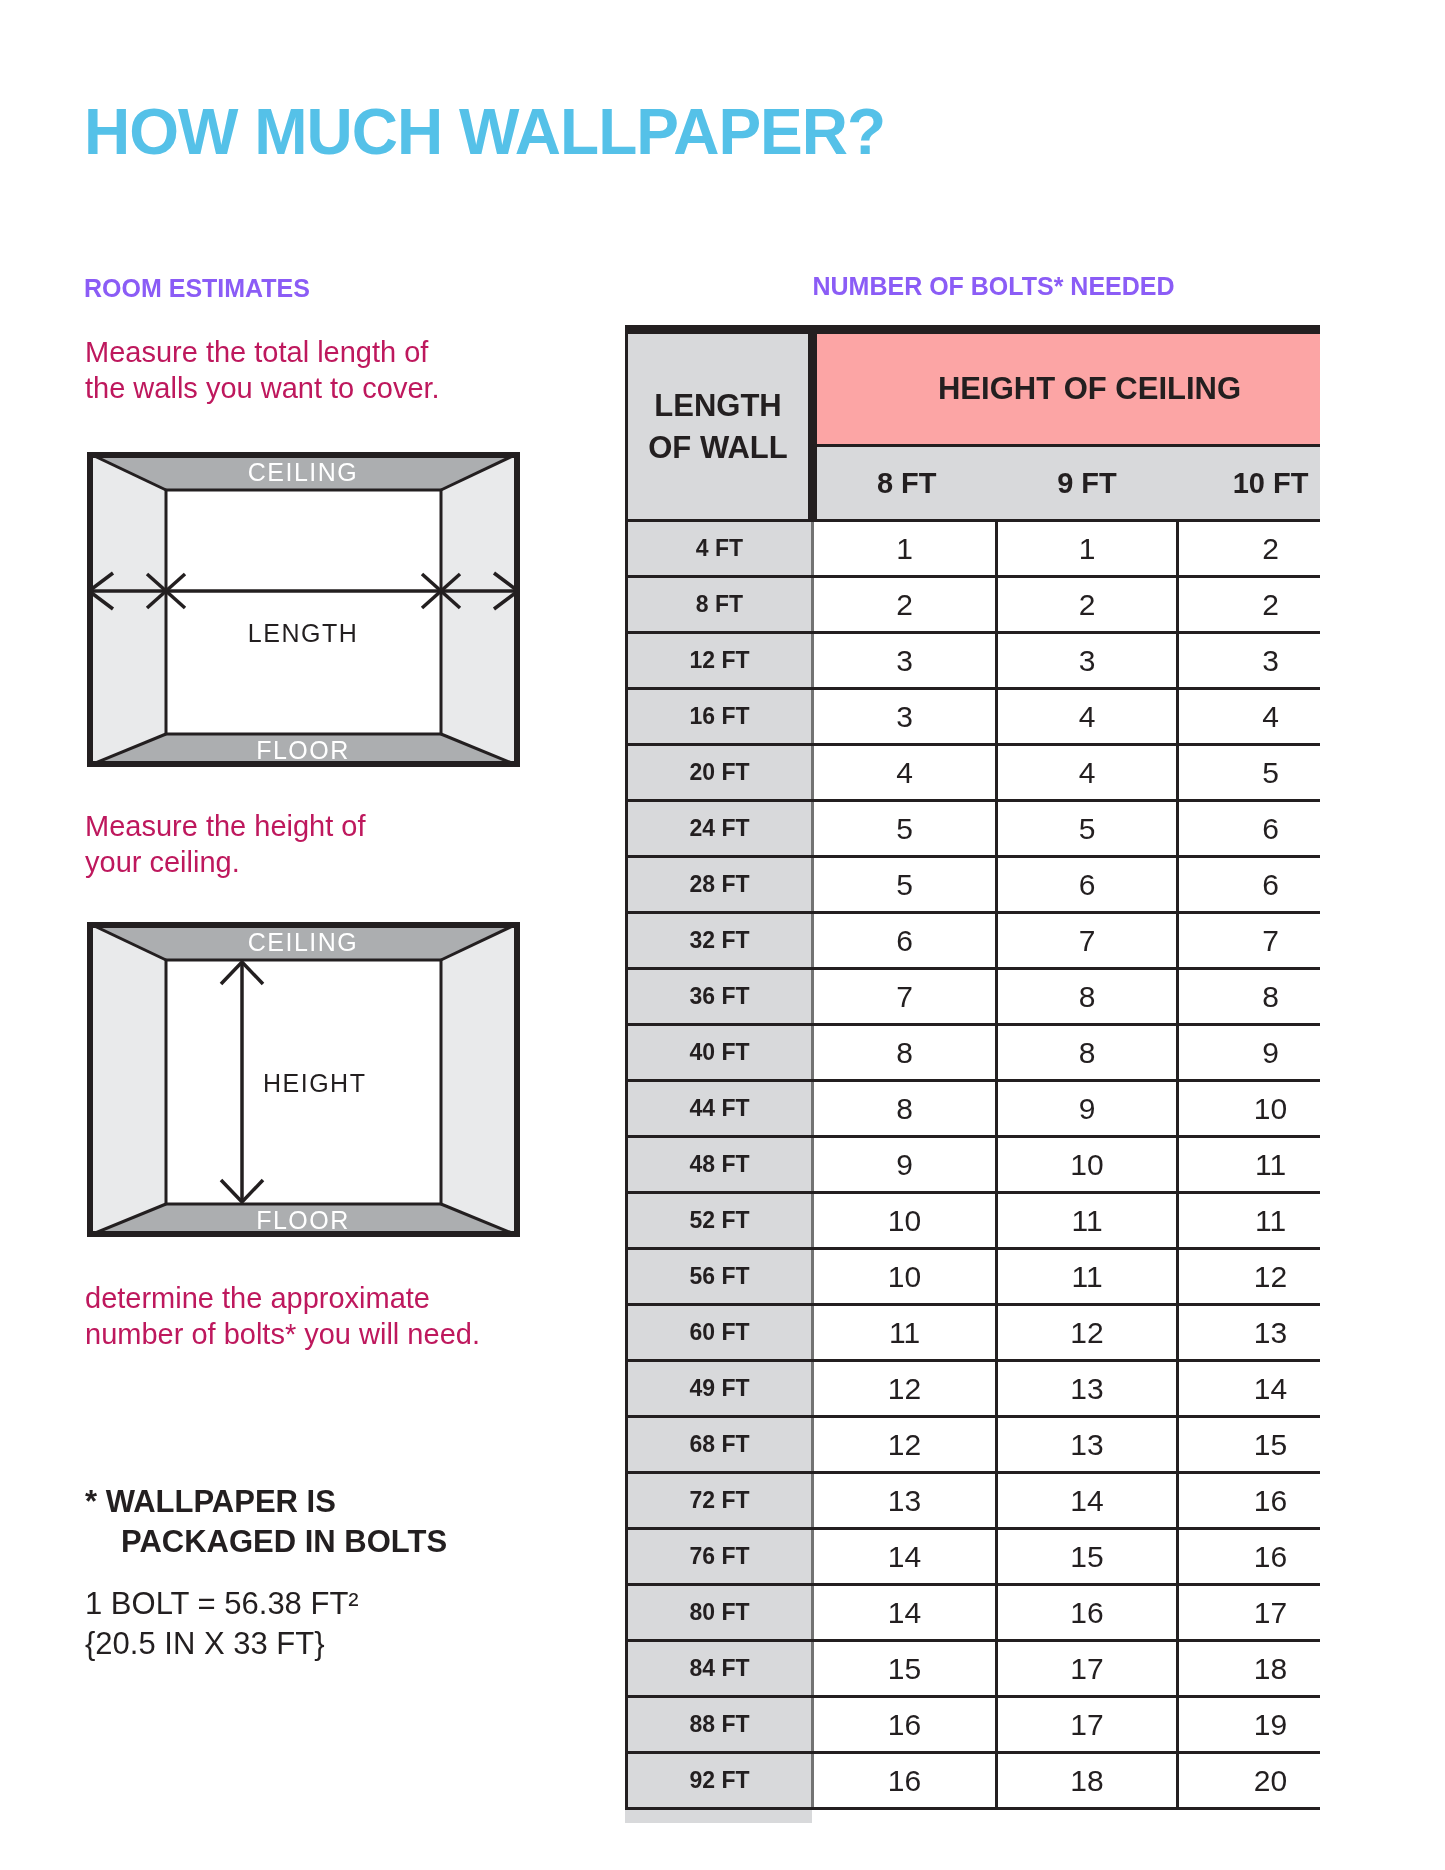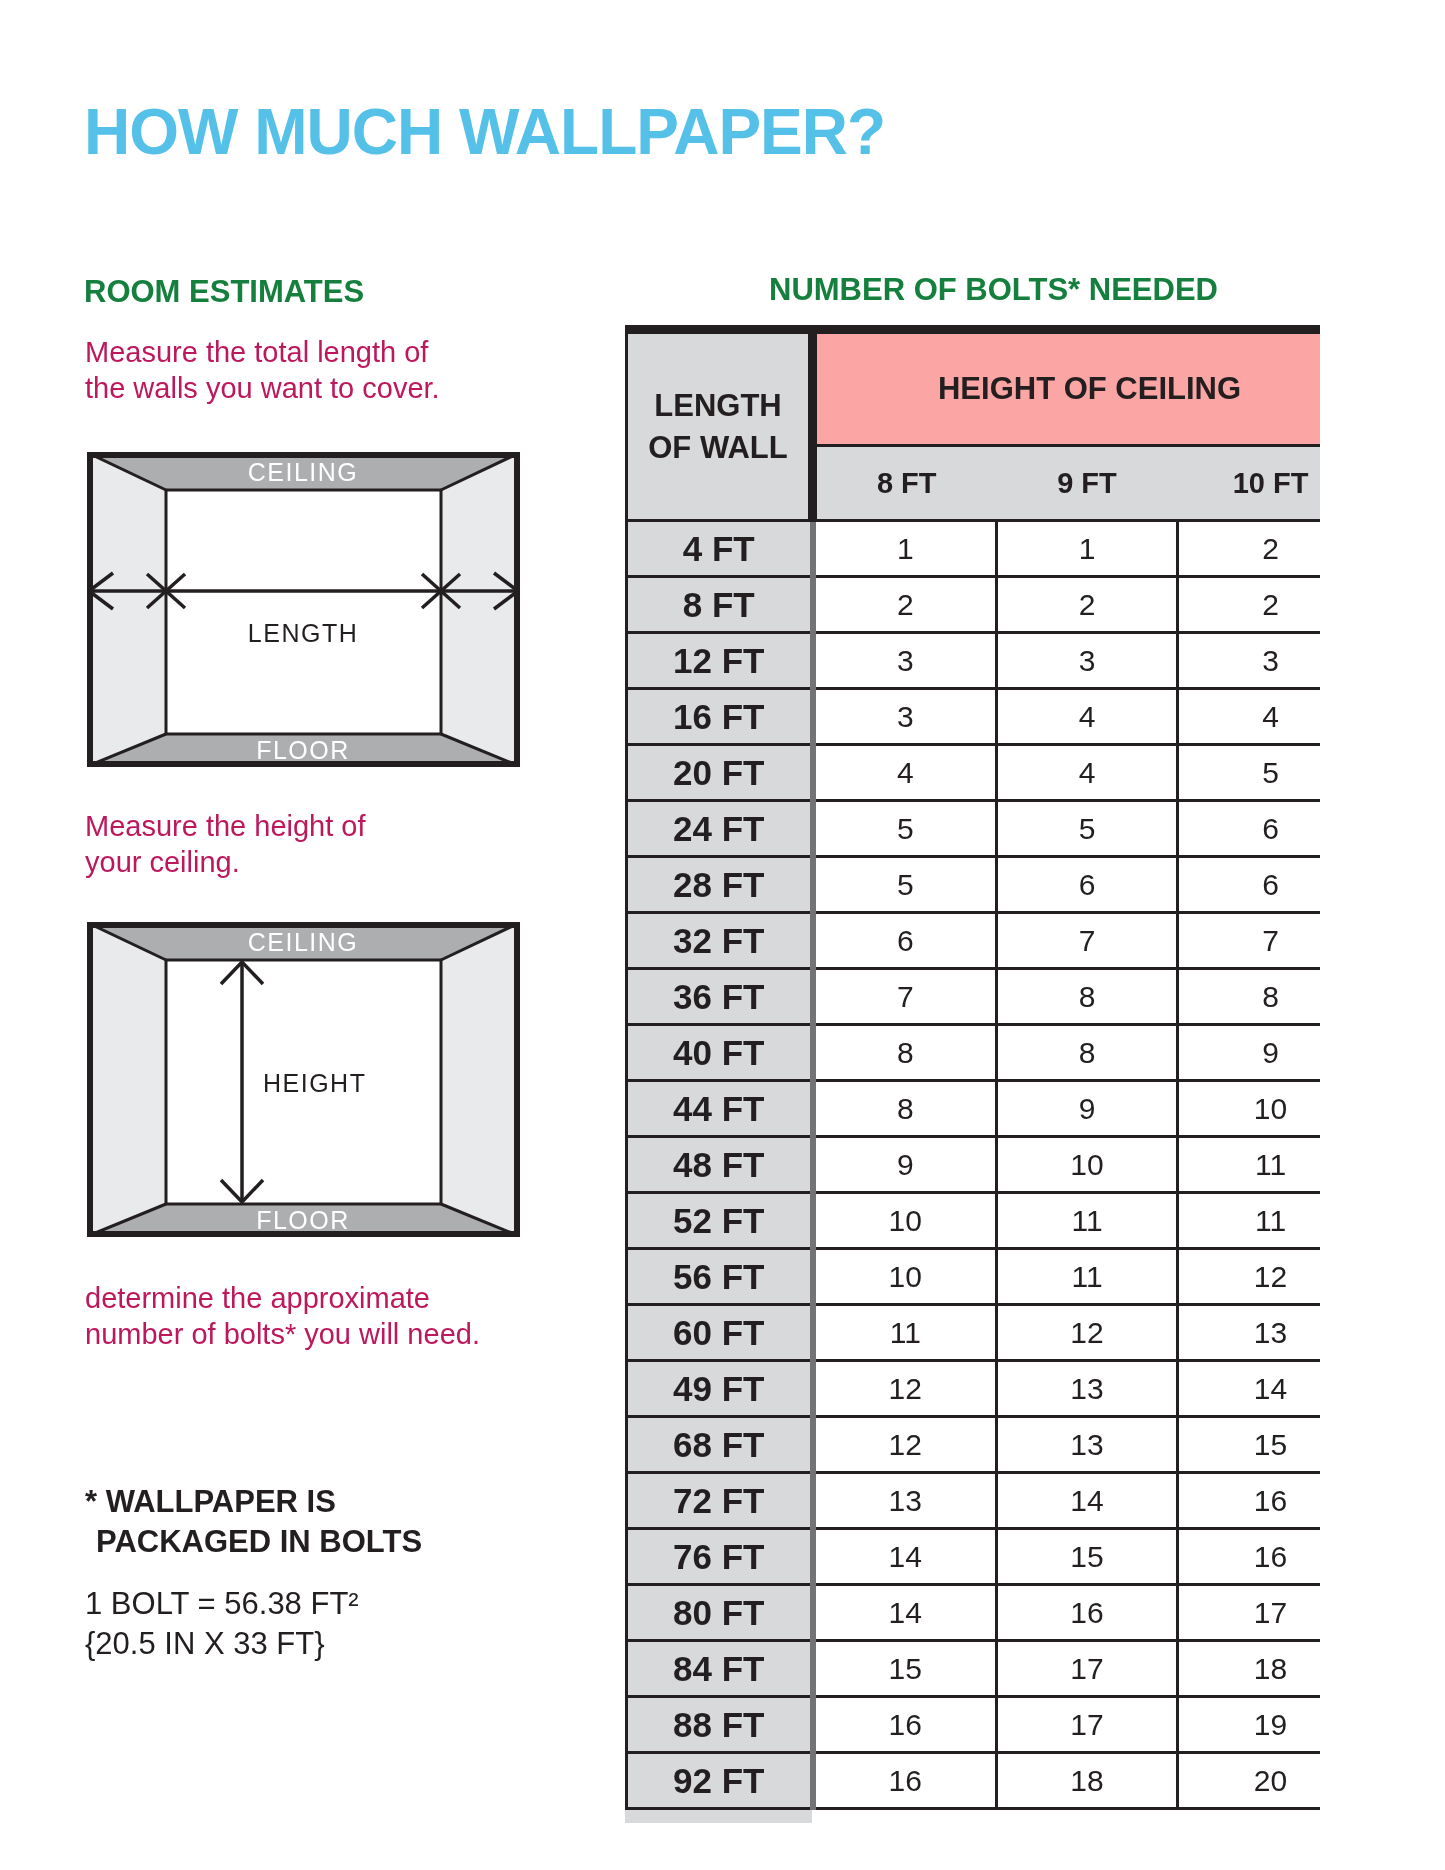--- a/index.html
+++ b/index.html
@@ -8,33 +8,33 @@
     font-family:"Liberation Sans","DejaVu Sans",sans-serif; color:#231F20;
     overflow:hidden;
   }
   .abs { position:absolute; }
 
   .page-title {
     left:84px; top:52px; font-size:64px; font-weight:bold;
     letter-spacing:-1px; color:#55C1E8; white-space:nowrap;
   }
   .section-heading {
-    font-size:31px; font-weight:bold; color:#15803d; white-space:nowrap;
+    font-size:25px; font-weight:bold; color:#8b5cf6; white-space:nowrap;
   }
   .room-estimates { left:84px; top:274px; }
   .table-heading { left:625px; top:272px; width:737px; text-align:center; }
 
   .para { left:85px; font-size:29px; line-height:36px; color:#be185d; }
   .para div { white-space:nowrap; }
   .p1 { top:334px; }
   .p2 { top:808px; }
   .p3 { top:1280px; }
 
   .footnote { left:85px; top:1482px; font-size:31px; font-weight:bold; line-height:40px; }
-  .footnote .indent { margin-left:11px;text-align:center; }
+  .footnote .indent { margin-left:36px;text-align:center; }
   .bolt-eq { left:85px; top:1584px; font-size:31px; font-weight:normal; line-height:40px; }
 
   .diagram { left:87px; width:433px; height:315px; }
   .d1 { top:452px; }
   .d2 { top:922px; }
   .diagram text {
     font-family:"Liberation Sans","DejaVu Sans",sans-serif;
     font-size:25px; letter-spacing:1.5px;
   }
   .panel-label { fill:#ffffff; letter-spacing:2px; }
@@ -52,22 +52,22 @@
   .len-h {
     background:#D8D9DB; border-right:9px solid #231F20 !important;
     font-size:31px; font-weight:bold; line-height:42px;
   }
   .group-h { background:#fca5a5; font-size:31px; font-weight:bold; height:110px; }
   .sub-h {
     background:#D8D9DB; font-size:29px; font-weight:bold; height:72px;
     border-left:none !important; border-right:none !important;
   }
   table.bolts tbody th {
-    background:#D8D9DB; border-right:6px solid #737373;
-    font-size:35px; font-weight:bold; height:53px;
+    background:#D8D9DB; border-right:3px solid #737373;
+    font-size:23px; font-weight:bold; height:53px;
   }
   table.bolts tbody td { background:#ffffff; font-size:30px; font-weight:normal; height:53px; }
 
   .table-footer-tab { left:625px; top:1810px; width:187px; height:13px; background:#D8D9DB; }
 </style>
 </head>
 <body>
 
 <div class="page">
 

